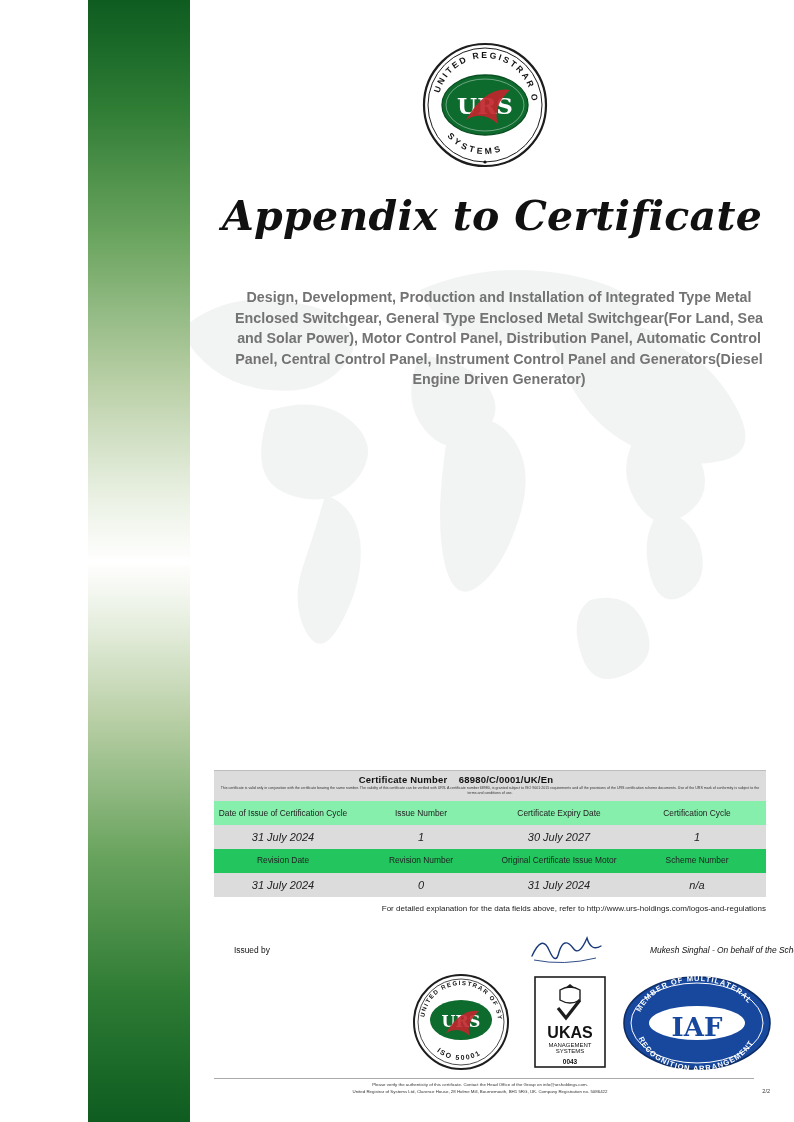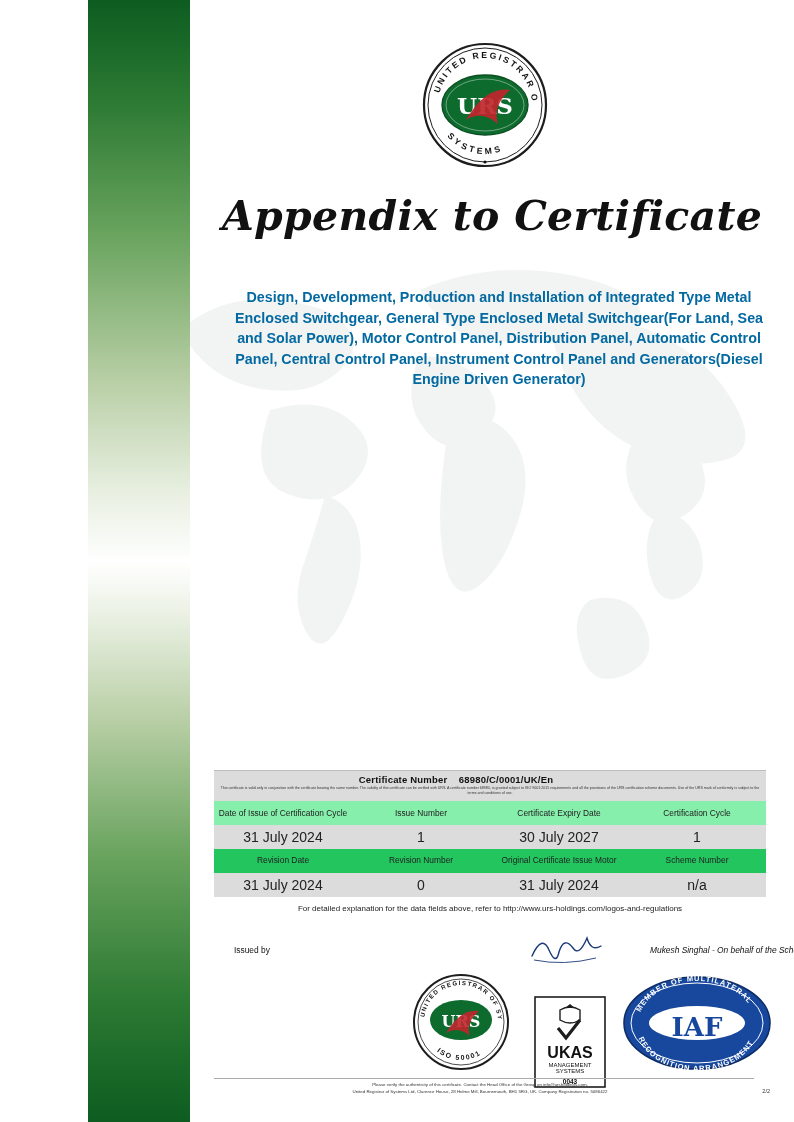--- a/index.html
+++ b/index.html
@@ -83,21 +83,21 @@
   .scope {
     position: absolute;
     left: 44px;
     top: 287px;
     width: 530px;
     text-align: center;
     font-family: "Liberation Sans", sans-serif;
     font-weight: bold;
     font-size: 14.3px;
     line-height: 20.5px;
-    color: #0369a1;
+    color: #737373;
   }
   
   .cert-block {
     position: absolute;
     left: 24px;
     top: 770px;
     width: 552px;
   }
   .cert-num-bar {
     background: #dcdcdc;
@@ -138,30 +138,31 @@
     padding: 0;
     height: 24px;
     vertical-align: middle;
   }
   .row-head td {
     background: #86efac;
     font-size: 8.4px;
   }
   .row-val td {
     background: #dcdcdc;
-    font-size: 14px;
+    font-size: 11px;
+    font-style: italic;
   }
   .row-head2 td {
     background: #22c55e;
     font-size: 8.4px;
     line-height: 9.5px;
   }
   .note {
     width: 552px;
-    text-align: center;
+    text-align: right;
     font-size: 8px;
     color: #222;
     margin-top: 7px;
   }
   
   .issued-by {
     position: absolute;
     left: 44px;
     top: 945px;
     font-size: 8.4px;
@@ -187,21 +188,21 @@
   .mark-urs-iso {
     position: absolute;
     left: 222px;
     top: 973px;
     width: 98px;
     height: 98px;
   }
   .mark-ukas {
     position: absolute;
     left: 344px;
-    top: 996px;
+    top: 976px;
     width: 64px;
     height: 92px;
   }
   .mark-iaf {
     position: absolute;
     left: 432px;
     top: 973px;
     width: 150px;
     height: 98px;
   }

